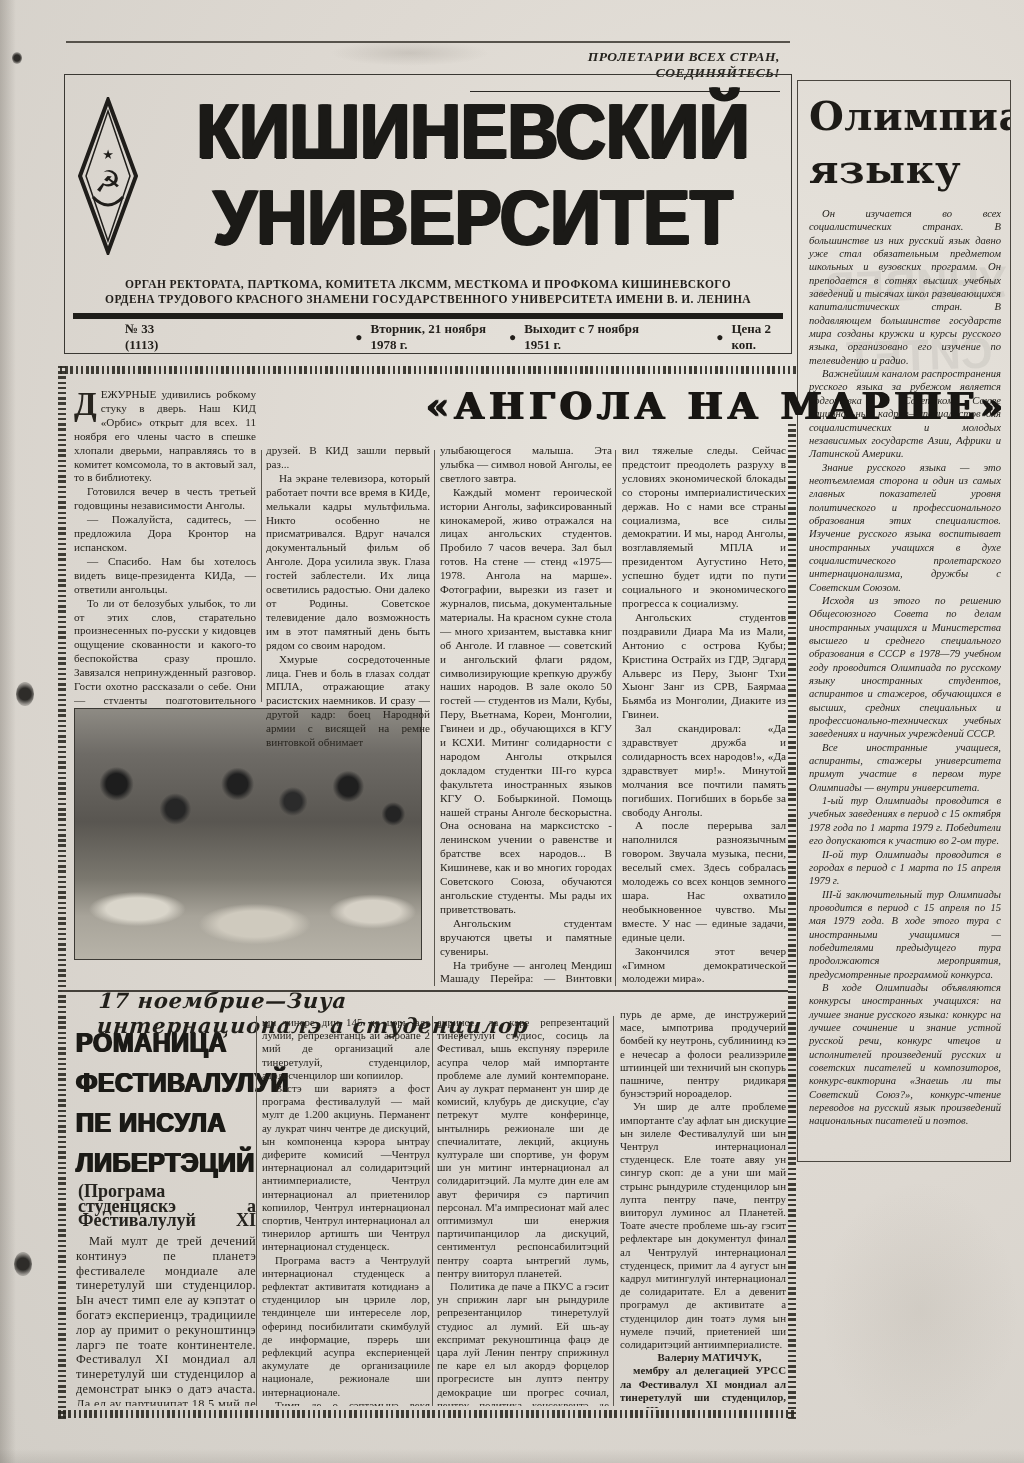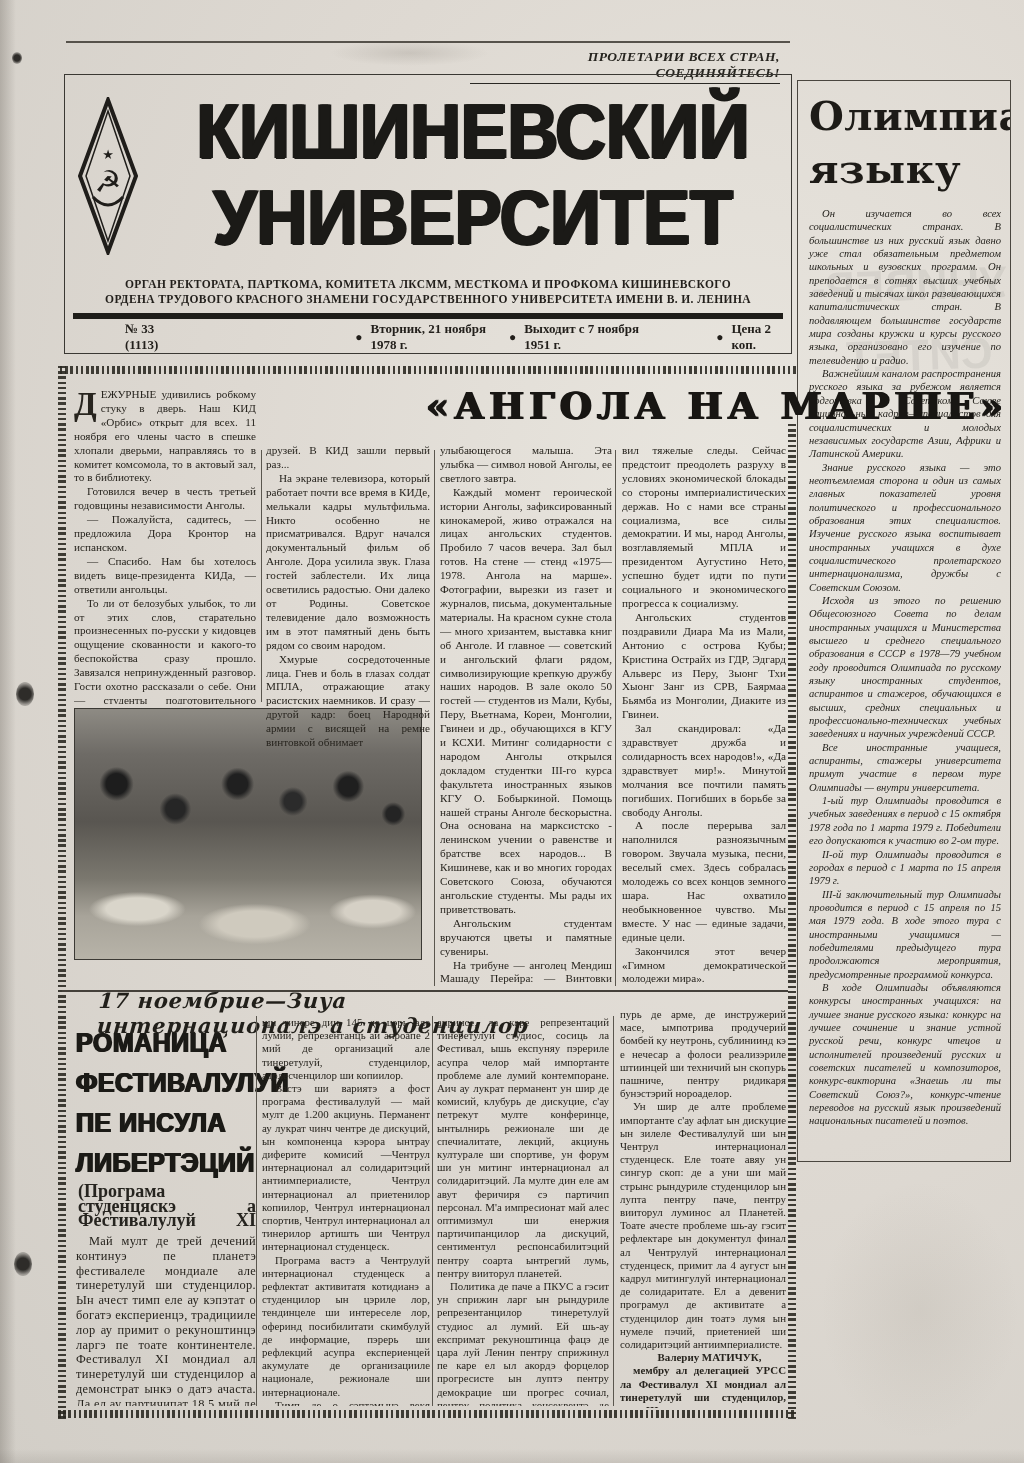--- a/index.html
+++ b/index.html
@@ -8,21 +8,21 @@
     background:
       radial-gradient(ellipse at 72% 35%, #e9e6df 0%, #ded9d2 48%, #d2cec7 100%);
   }
   .edge-shade{position:absolute;inset:0;pointer-events:none;
     background:linear-gradient(90deg, rgba(80,74,66,.28) 0, rgba(80,74,66,0) 16px),
                linear-gradient(0deg, rgba(80,74,66,.12) 0, rgba(80,74,66,0) 14px);}
   .hole{position:absolute;border-radius:50%;background:radial-gradient(circle,#2e2c29 0 40%,rgba(46,44,41,.35) 70%,transparent 100%);filter:blur(.6px);}
   .topline{position:absolute;left:66px;top:41px;width:724px;height:2px;background:#56524b;}
   .slogan{position:absolute;left:470px;top:49px;width:310px;text-align:right;
     font:italic bold 13.5px "Liberation Serif",serif;letter-spacing:.5px;
-    border-bottom:1.5px solid #2a2824;padding-bottom:2px;}
+    border-bottom:1.5px solid #2a2824;padding-bottom:10px;}
   
   .mast{position:absolute;left:64px;top:74px;width:726px;height:278px;border:1.5px solid #3a3833;}
   .emblem{position:absolute;left:12px;top:22px;}
   .mast-title{position:absolute;left:96px;top:8px;width:624px;text-align:center;
     font-family:"Liberation Sans",sans-serif;font-weight:bold;color:#1b1a17;}
   .mast-title .ln{display:block;font-size:70px;line-height:86px;transform:scaleY(1.12);transform-origin:center top;
     letter-spacing:0px;text-shadow:1.6px 0 currentColor,-1.6px 0 currentColor,0 1px currentColor;}
   .organ{position:absolute;left:10px;top:202px;width:706px;text-align:center;
     font:bold 11.5px "Liberation Serif",serif;line-height:15px;letter-spacing:.4px;color:#221f1b;}
   .thickrule{position:absolute;left:8px;top:238px;width:710px;height:6px;background:#1e1d19;}

